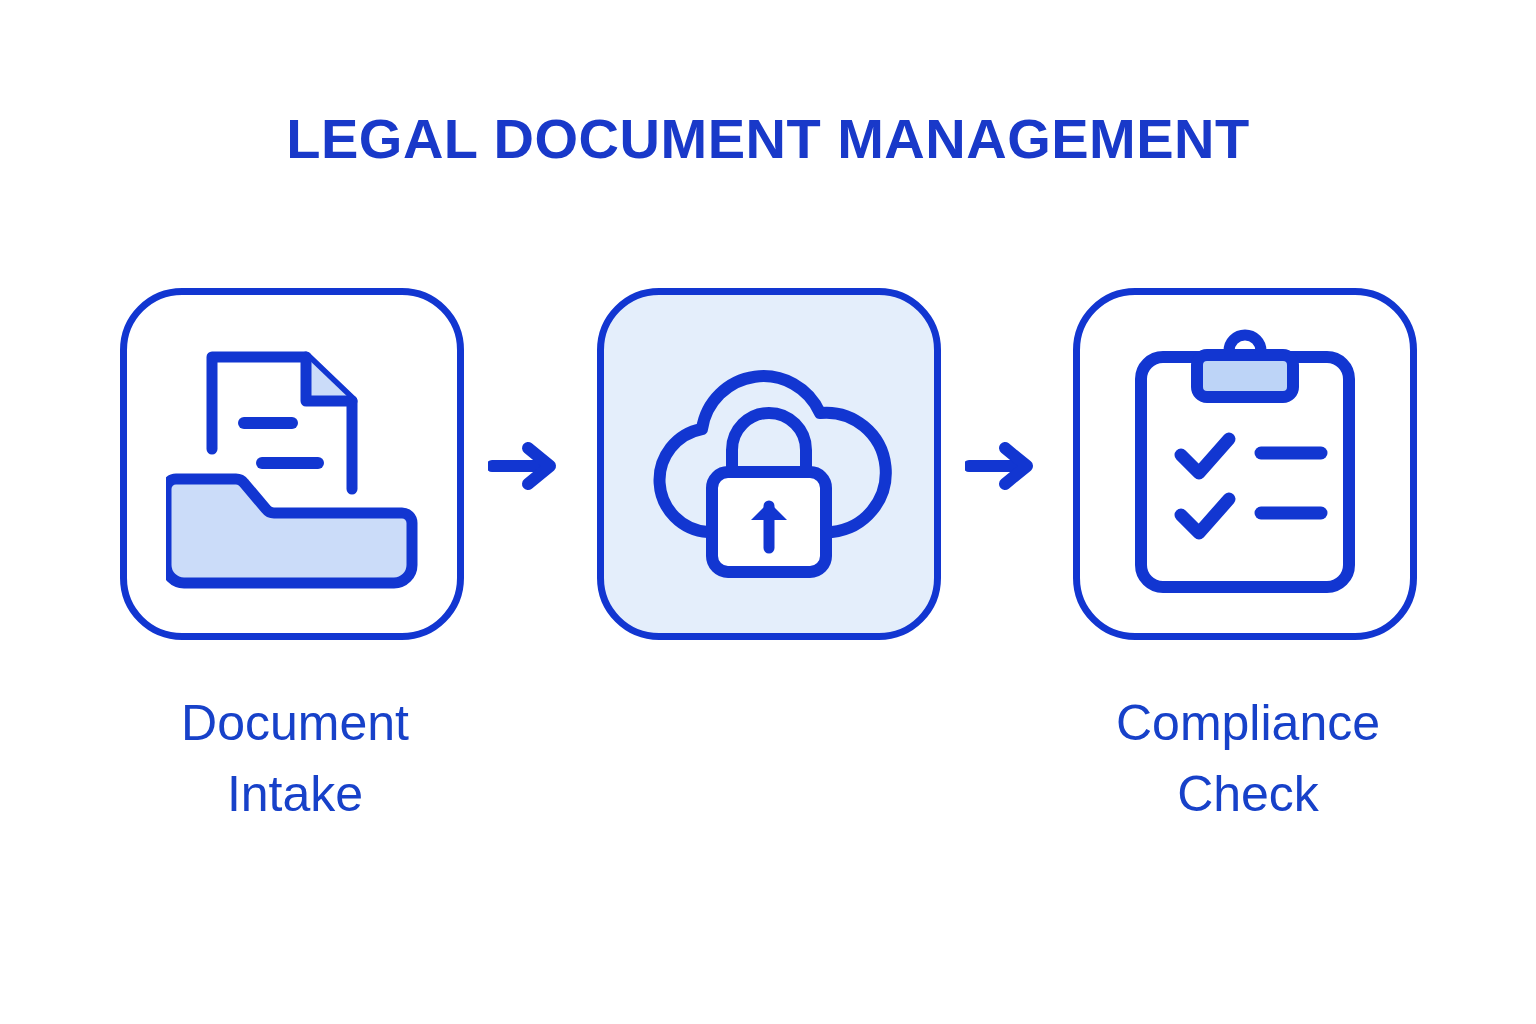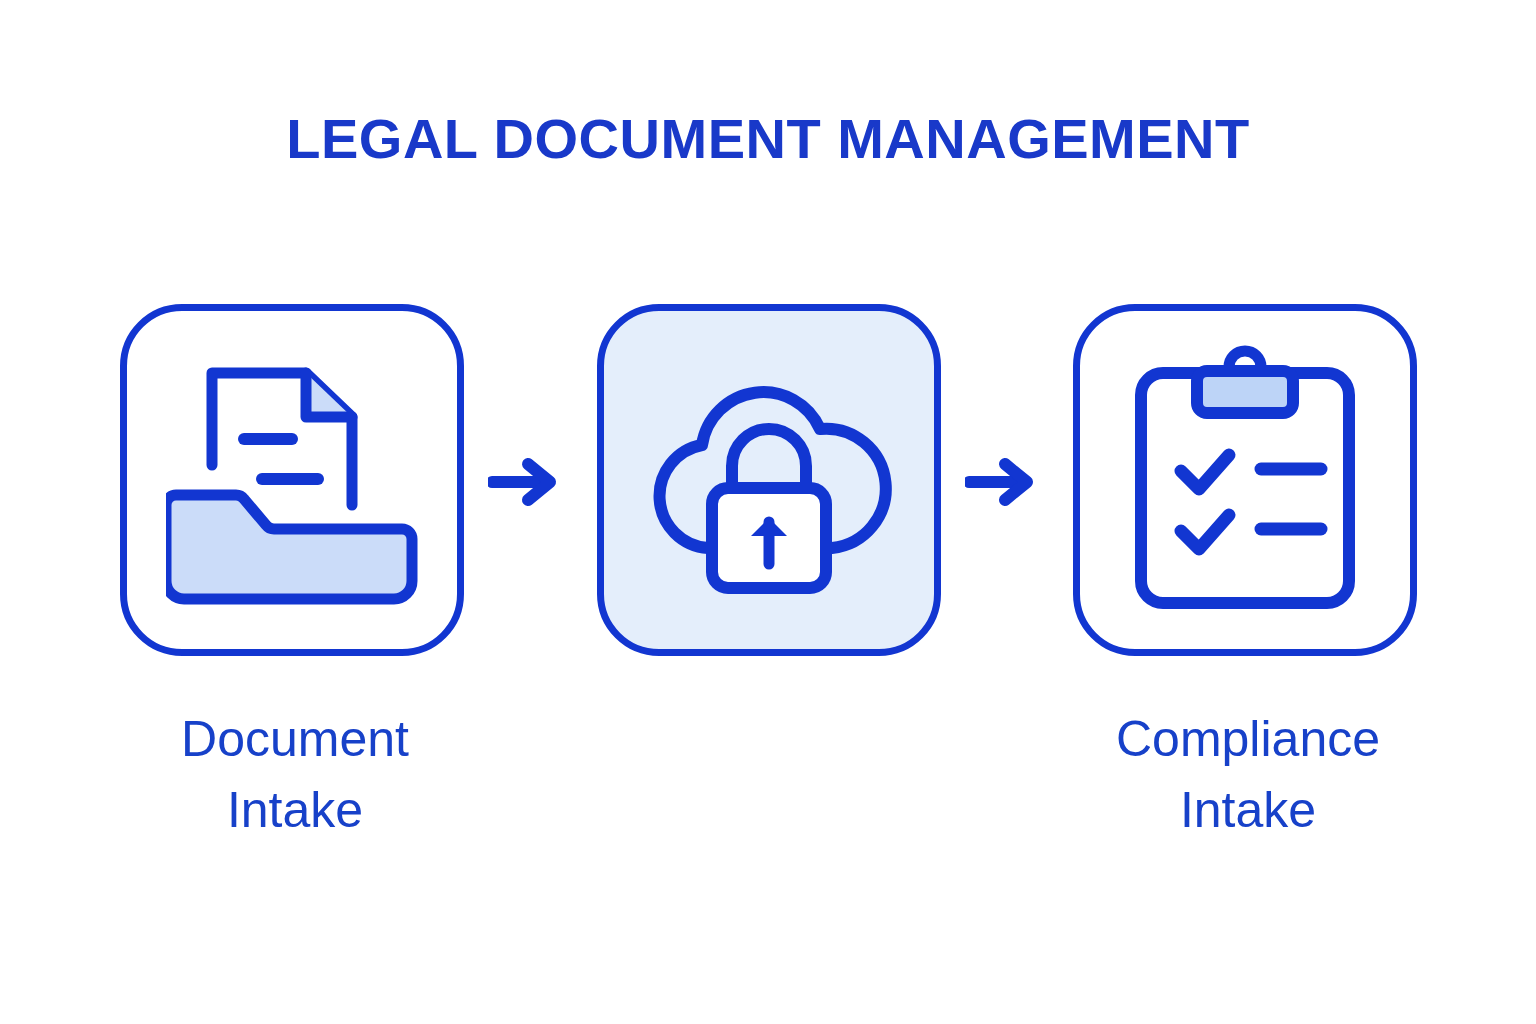--- a/index.html
+++ b/index.html
@@ -31,21 +31,21 @@
     font-weight: bold;
     letter-spacing: 0.5px;
     color: #1939c9;
     line-height: 1.1;
     white-space: nowrap;
   }
 
   
   #steps-row {
     position: absolute;
-    top: 304px;
+    top: 288px;
     left: 120px;
     width: 1306px;
     height: 560px;
   }
 
   .step {
     position: absolute;
     top: 0;
     width: 350px;
   }
@@ -168,17 +168,17 @@
 
             <path d="M136 124 H196" stroke="#1236d1" stroke-width="13" stroke-linecap="round"></path>
 
             <path d="M56 186 L74 204 L104 170" stroke="#1236d1" stroke-width="13" stroke-linecap="round" stroke-linejoin="round" fill="none"></path>
 
             <path d="M136 184 H196" stroke="#1236d1" stroke-width="13" stroke-linecap="round"></path>
           </svg>
         </span>
       </div>
       <div class="step-label">Compliance
-Intake</div>
+Check</div>
     </div>
 
   </div>
 </div>
 
 </body></html>

